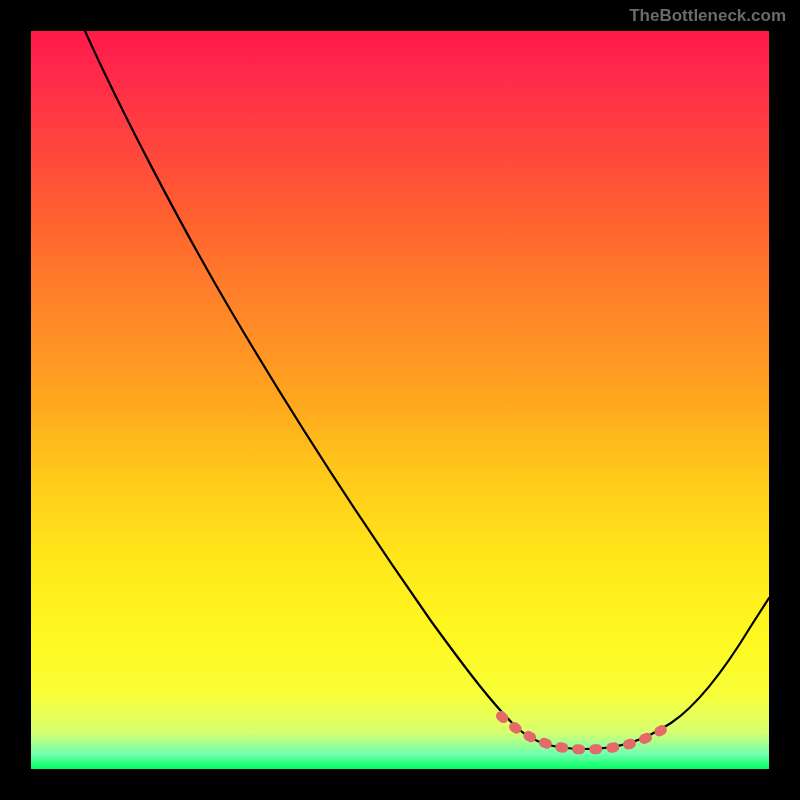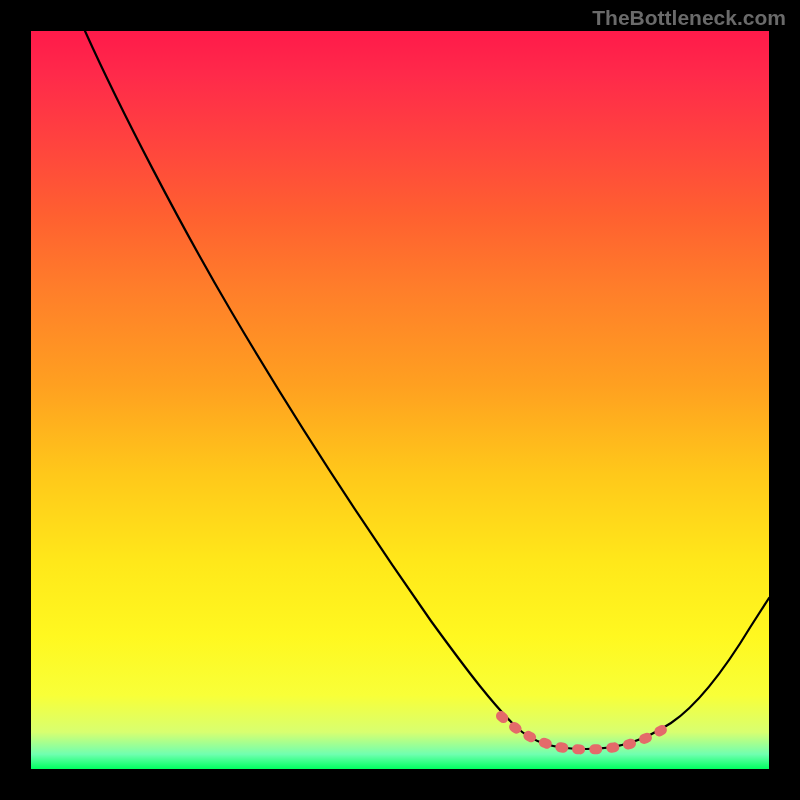--- a/index.html
+++ b/index.html
@@ -8,21 +8,21 @@
     background: #000;
     width: 800px;
     height: 800px;
     position: relative;
     font-family: Arial, Helvetica, sans-serif;
   }
   .watermark {
     position: absolute;
     top: 6px;
     right: 14px;
-    font-size: 21px;
+    font-size: 17px;
     font-weight: bold;
     color: #6a6a6a;
     z-index: 10;
   }
   .plot-area {
     position: absolute;
     left: 31px;
     top: 31px;
     width: 738px;
     height: 738px;

